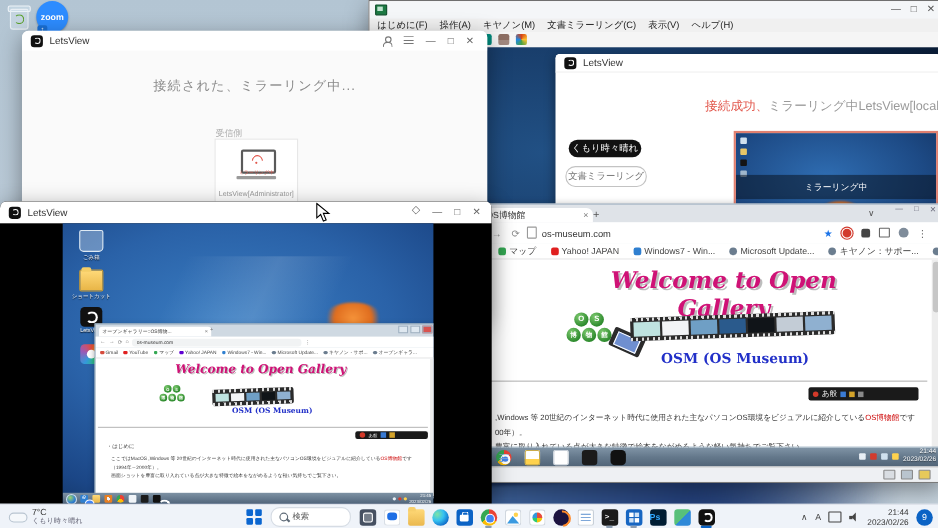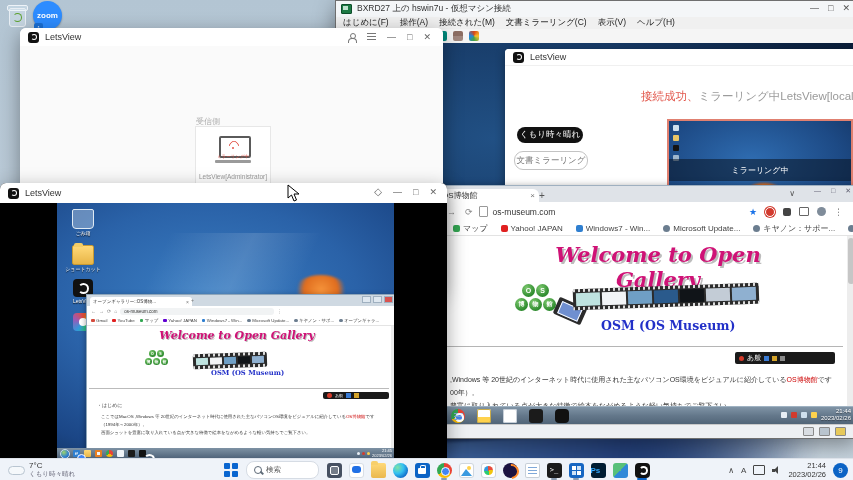--- a/index.html
+++ b/index.html
@@ -276,31 +276,30 @@
     <div class="arrow"></div>
   </div>
   <div class="abs zoomicon">
     <span>zoom</span>
   </div>
   <div class="abs zoombadge">↑</div>
 
   <div class="win" id="vmwin">
     <div id="vmtitle">
       <span class="ticon"></span>
-      <span class="ttext">BXRD27 上の hswin7u - 仮想マシン接続</span>
     </div>
     <div id="vmctl">
       <span>—</span>
       <span>□</span>
       <span>✕</span>
     </div>
     <div id="vmmenu">
       <span>はじめに(F)</span>
       <span>操作(A)</span>
-      <span>接続された(M)</span>
+      <span>キヤノン(M)</span>
       <span>文書ミラーリング(C)</span>
       <span>表示(V)</span>
       <span>ヘルプ(H)</span>
     </div>
     <div id="vmtools">
       <span class="tbi" style="background:#546e7a"></span>
       <span class="tbi" style="background:#2e7d32;border-radius:50%"></span>
       <span class="tbi" style="background:#c62828;border-radius:50%"></span>
       <span class="tbi" style="background:#1565c0"></span>
       <span class="tbi" style="background:#7b8a94"></span>
@@ -465,20 +464,21 @@
       <span class="lvlogo"></span>
       <span class="lvname">LetsView</span>
       <span class="lvctl" style="right:12px">
         <span class="pers"></span>
         <span class="mlines"></span>
         <span class="glyph">—</span>
         <span class="glyph">□</span>
         <span class="glyph">✕</span>
       </span>
     </div>
+    <div id="recv-msg">接続された、ミラーリング中...</div>
     <div id="recv-side">受信側</div>
     <div id="recv-card">
       <div class="laptop">
         <span class="wifi"></span>
         <span class="wifidot"></span>
       </div>
       <div id="recv-red">ミラーリング中</div>
       <div class="lpbase"></div>
       <div id="recv-dev">LetsView[Administrator]</div>
     </div>

